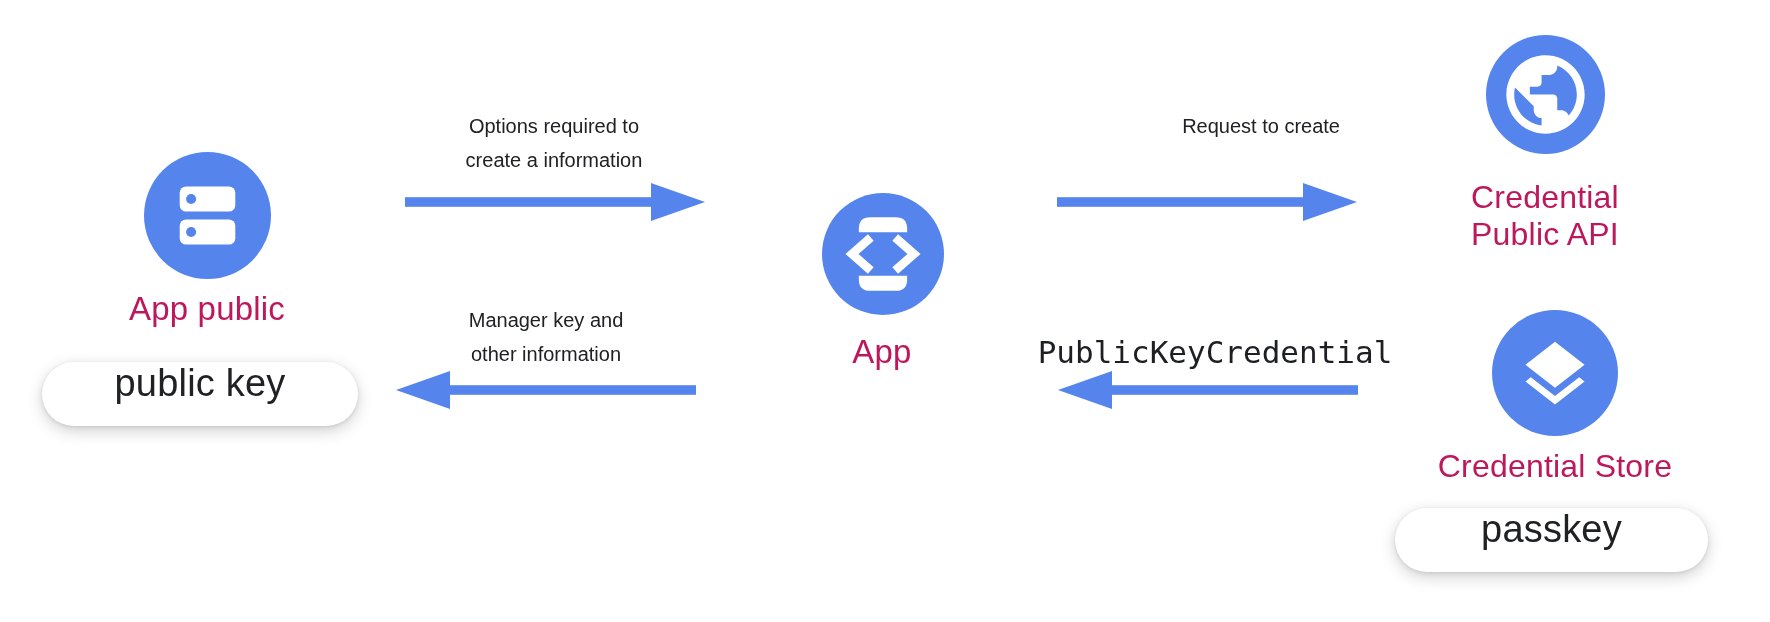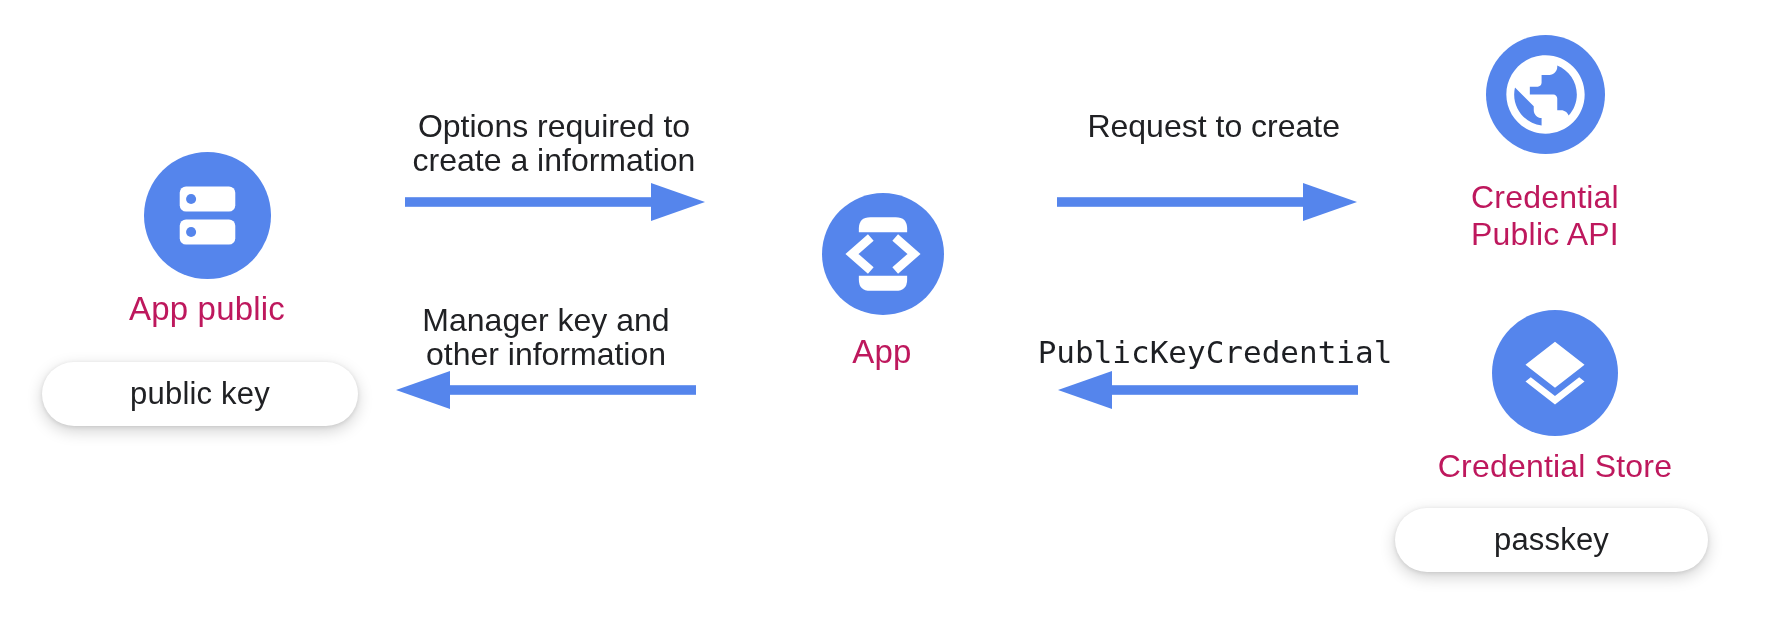--- a/index.html
+++ b/index.html
@@ -19,21 +19,21 @@
     font-size:33px;
     line-height:34px;
     font-weight:500;
     letter-spacing:0.2px;
     color:#be185d;
   }
   .node-label.two-line { font-size:32px; line-height:37px; }
   .arrow-label {
     position:absolute;
     text-align:center;
-    font-size:32px;
+    font-size:20px;
     line-height:34px;
     font-weight:400;
     color:#202124;
   }
   .arrow-label .line { display:block; }
   .mono-label {
     position:absolute;
     text-align:center;
     font-family:"DejaVu Sans Mono","Liberation Mono",monospace;
     font-size:31px;
@@ -41,22 +41,22 @@
     font-weight:400;
     color:#1d1f23;
   }
   .arrow { position:absolute; }
   .arrow svg { display:block; }
   .pill {
     position:absolute;
     background:#ffffff;
     border-radius:33px;
     box-shadow:0 1px 4px rgba(0,0,0,0.10), 0 5px 16px rgba(0,0,0,0.18);
-    display:flex; align-items:center; justify-content:center;
-    font-size:31px; font-weight:500; color:#202124;
+    display:flex; align-items:flex-start; justify-content:center;
+    font-size:38px; font-weight:500; color:#202124;
     letter-spacing:0.2px;
   }
 </style>
 </head>
 <body>
 
 <div class="canvas">
 
   <div class="node-icon" style="left:144px; top:152px; width:127px; height:127px;">
     <svg viewBox="0 0 48 48">

